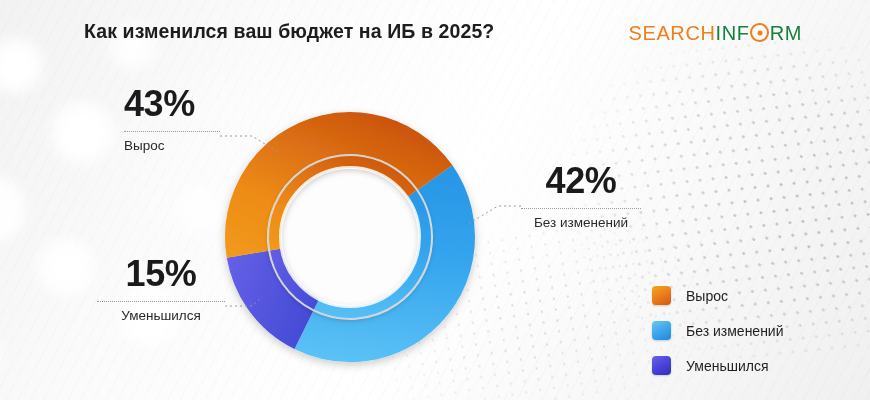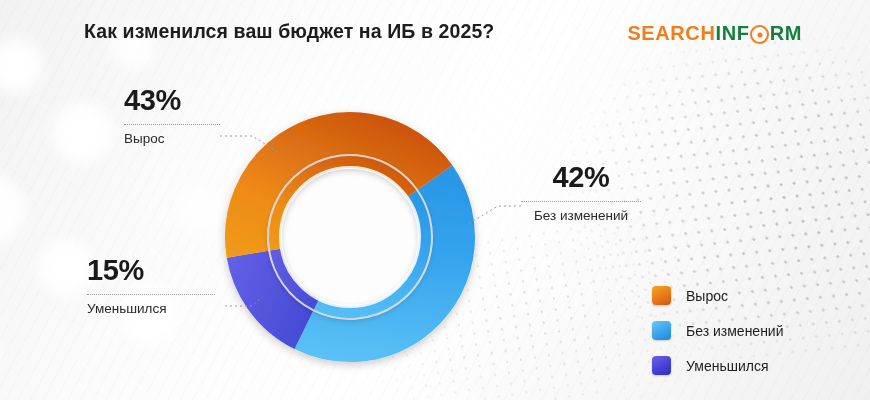--- a/index.html
+++ b/index.html
@@ -84,25 +84,24 @@
     color: #1d1d1f;
     letter-spacing: .1px;
     white-space: nowrap;
   }
 
   
   .logo {
     position: absolute;
     right: 68px; top: 22px;
     font-size: 20px;
-    font-weight: bold;
+    font-weight: normal;
     letter-spacing: .6px;
     white-space: nowrap;
     display: flex;
-    align-items: center;
   }
   .logo .part-orange { color: #ef7f1a; }
   .logo .part-blue   { color: #15803d; }
   .logo .ring-o {
     display: inline-block;
     width: 15px; height: 15px;
     border: 2.6px solid #ef7f1a;
     border-radius: 50%;
     position: relative;
     margin: 0 .6px;
@@ -122,40 +121,40 @@
   .donut-wrap {
     position: absolute;
     left: 223px; top: 110px;
     width: 254px; height: 254px;
   }
   .donut-wrap svg { display: block; overflow: visible; }
 
   
   .callout { position: absolute; }
   .callout .pct {
-    font-size: 29px;
+    font-size: 36px;
     font-weight: bold;
     color: #1a1a1c;
     line-height: 1;
     letter-spacing: -.4px;
   }
   .callout .rule {
     height: 0;
     border-top: 1px dotted #9a9a9a;
     margin: 9px 0 7px 0;
   }
   .callout .cap {
     font-size: 13.5px;
     color: #2a2a2c;
     line-height: 1;
     white-space: nowrap;
   }
   #callout-grew   { left: 124px; top: 86px;  width: 96px; text-align: left; }
   #callout-same   { left: 521px; top: 163px; width: 120px; text-align: center; }
-  #callout-shrank { left: 87px;  top: 256px; width: 128px; text-align: left; }
+  #callout-shrank { left: 97px;  top: 256px; width: 128px; text-align: center; }
 
   .leader { position: absolute; overflow: visible; }
 
   
   .legend {
     position: absolute;
     left: 652px; top: 278px;
   }
   .legend-row {
     display: flex;

